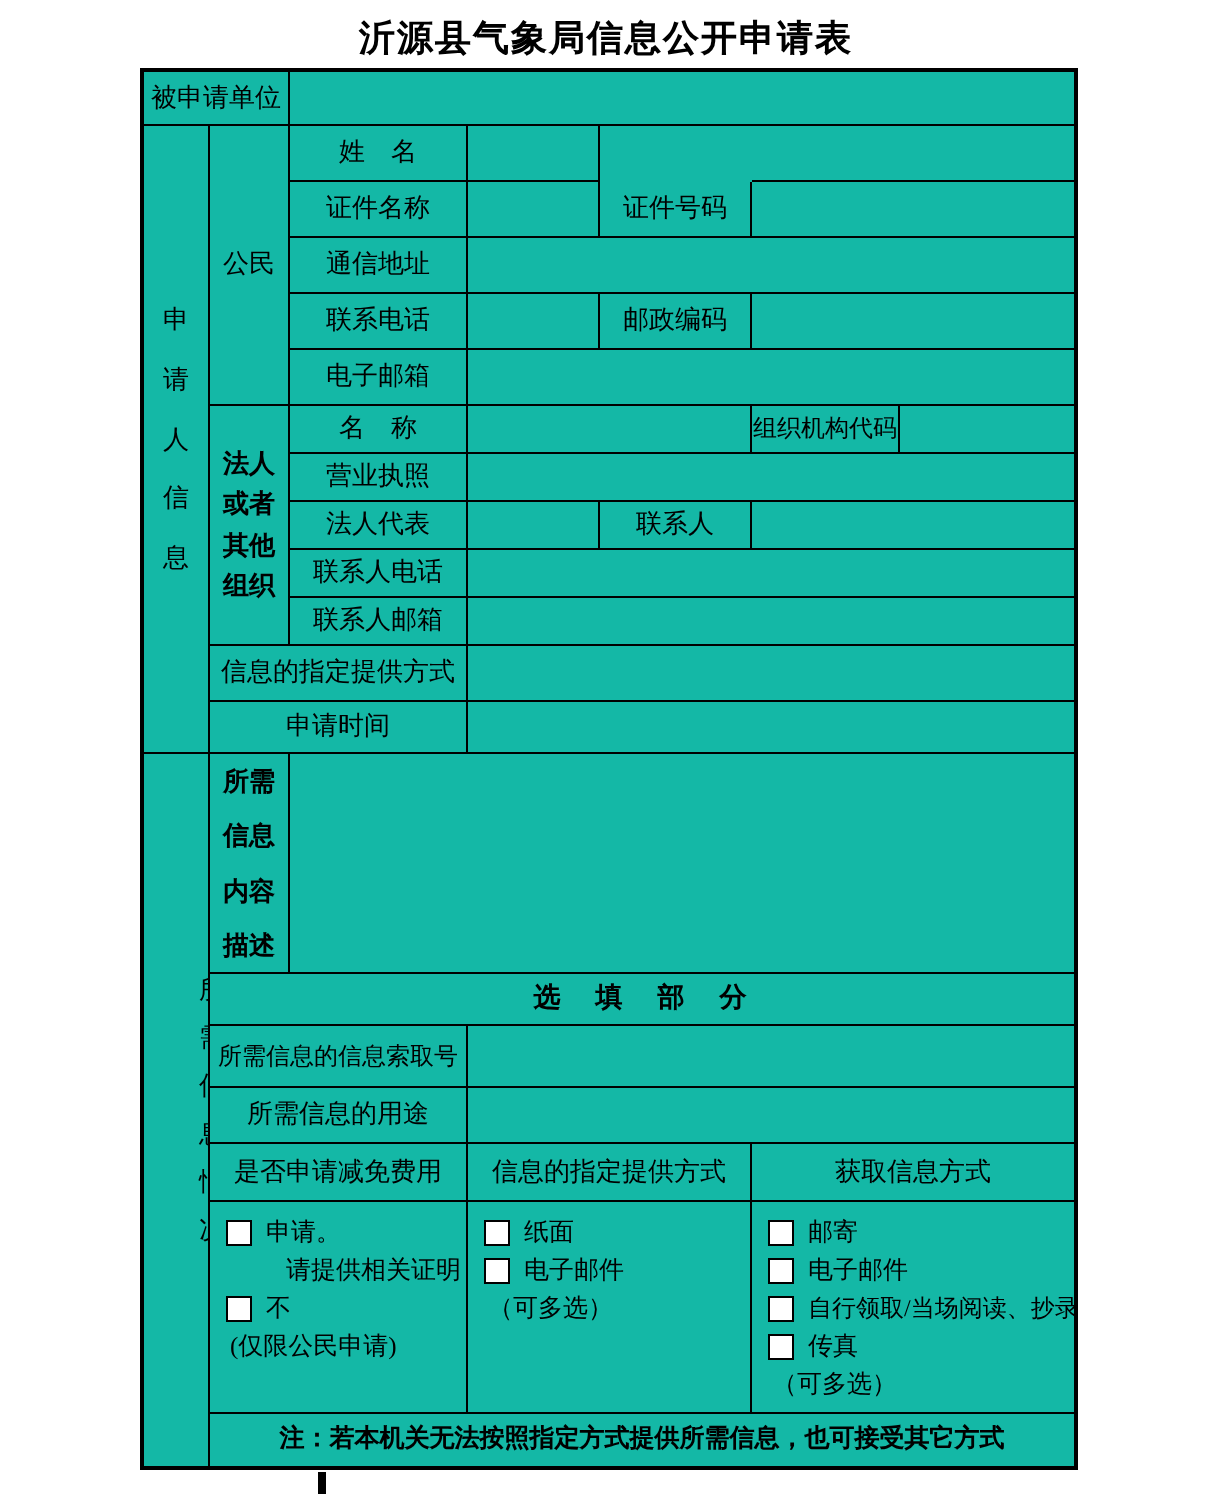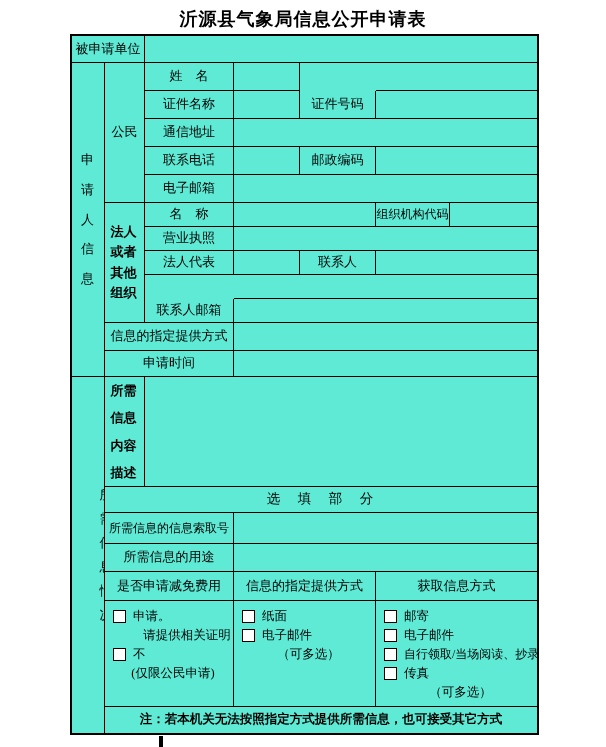--- a/index.html
+++ b/index.html
@@ -10,39 +10,39 @@
   }
   .title {
     position:absolute; top:7px; left:0; width:100%; text-align:center;
     font-size:18px; font-weight:bold; letter-spacing:1px;
   }
   .formgrid {
     position:absolute; left:70px; top:34px;
     display:grid;
     grid-template-columns:33px 40px 89px 66px 76px 74px 87px;
     grid-template-rows:27px 28px 28px 28px 28px 28px 24px 24px 24px 24px 24px 28px 26px 110px 26px 31px 28px 29px 106px 26px;
-    border:2px solid #000; background:#5eead4;
+    border:2px solid #000; background:#14b8a6;
   }
   .c {
     border-right:1px solid #000; border-bottom:1px solid #000;
     display:flex; align-items:center; justify-content:center;
     font-size:13px; line-height:1.25; overflow:hidden; box-sizing:border-box;
   }
   .nr { border-right:none; }
   .nb { border-bottom:none; }
   .tight { font-size:12px; white-space:nowrap; }
-  .bold { font-weight:normal; font-size:13.5px; letter-spacing:2px; }
-  .vchars { display:block; width:14px; word-break:break-all; text-align:left; }
+  .bold { font-weight:bold; font-size:13.5px; letter-spacing:2px; }
+  .vchars { display:block; width:14px; word-break:break-all; text-align:center; }
   .w2 { width:28px;font-weight:bold; }
   .lh-app { line-height:2.3; }
   .lh-req { line-height:1.85;margin-left:36px; }
   .lh-org { line-height:1.55; }
   .lh-desc { line-height:2.1; }
   .optcell {
-    display:block; padding:6px 2px 0 8px; font-size:12.5px;text-align:center;
+    display:block; padding:6px 2px 0 8px; font-size:12.5px;
   }
   .opt-line { display:flex; align-items:center; white-space:nowrap; height:19px; }
   .cb {
     width:11px; height:11px; border:1px solid #000; margin-right:7px;
     flex:0 0 auto; background:#fff;
   }
   .opt-sub { padding-left:30px; height:19px; line-height:19px; white-space:nowrap; }
   .opt-sub2 { padding-left:2px; height:19px; line-height:19px; white-space:nowrap; }
   .opt-hint { padding-left:2px; height:19px; line-height:19px; white-space:nowrap; }
   .note { font-size:12.5px;font-weight:bold; }
@@ -97,20 +97,21 @@
     <div class="c nr" style="grid-area:7/7/8/8"></div>
 
     <div class="c" style="grid-area:8/3/9/4">营业执照</div>
     <div class="c nr" style="grid-area:8/4/9/8"></div>
 
     <div class="c" style="grid-area:9/3/10/4">法人代表</div>
     <div class="c" style="grid-area:9/4/10/5"></div>
     <div class="c" style="grid-area:9/5/10/6">联系人</div>
     <div class="c nr" style="grid-area:9/6/10/8"></div>
 
+    <div class="c" style="grid-area:10/3/11/4">联系人电话</div>
     <div class="c nr" style="grid-area:10/4/11/8"></div>
 
     <div class="c" style="grid-area:11/3/12/4">联系人邮箱</div>
     <div class="c nr" style="grid-area:11/4/12/8"></div>
 
     <div class="c" style="grid-area:12/2/13/4">信息的指定提供方式</div>
     <div class="c nr" style="grid-area:12/4/13/8"></div>
 
     <div class="c" style="grid-area:13/2/14/4">申请时间</div>
     <div class="c nr" style="grid-area:13/4/14/8"></div>

